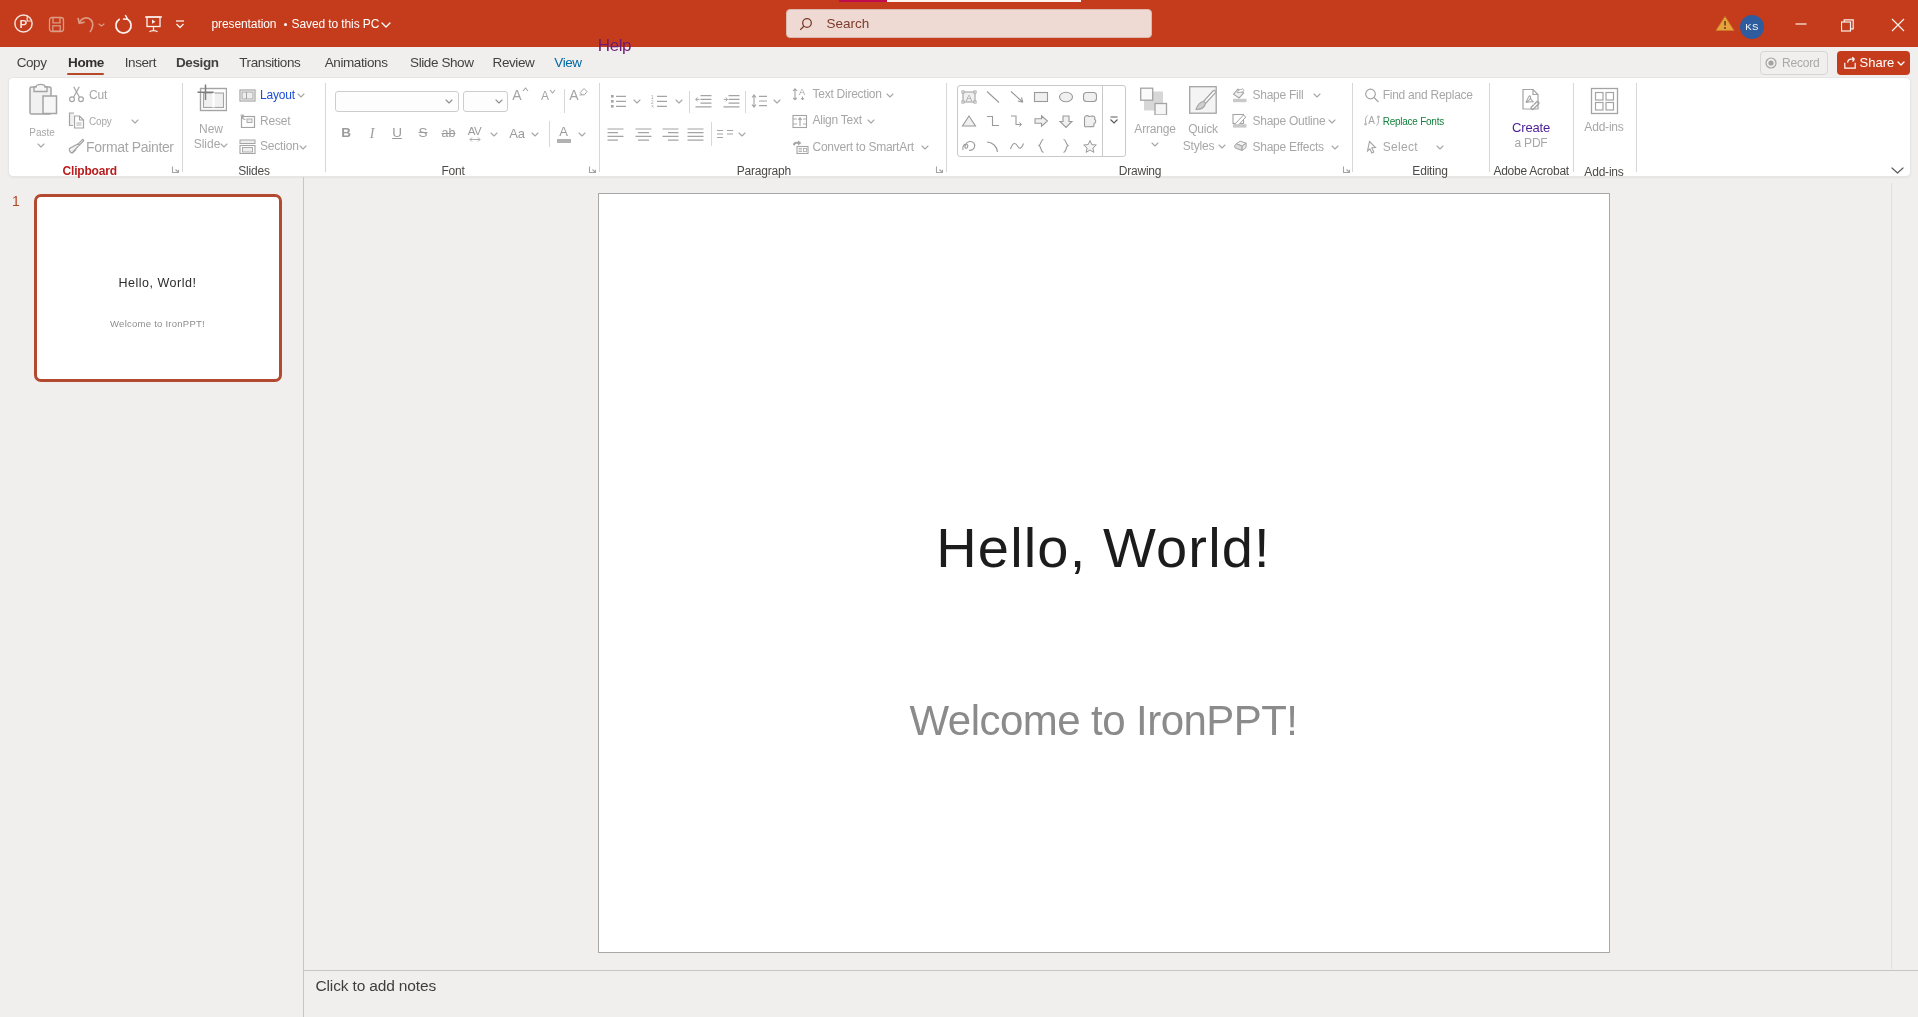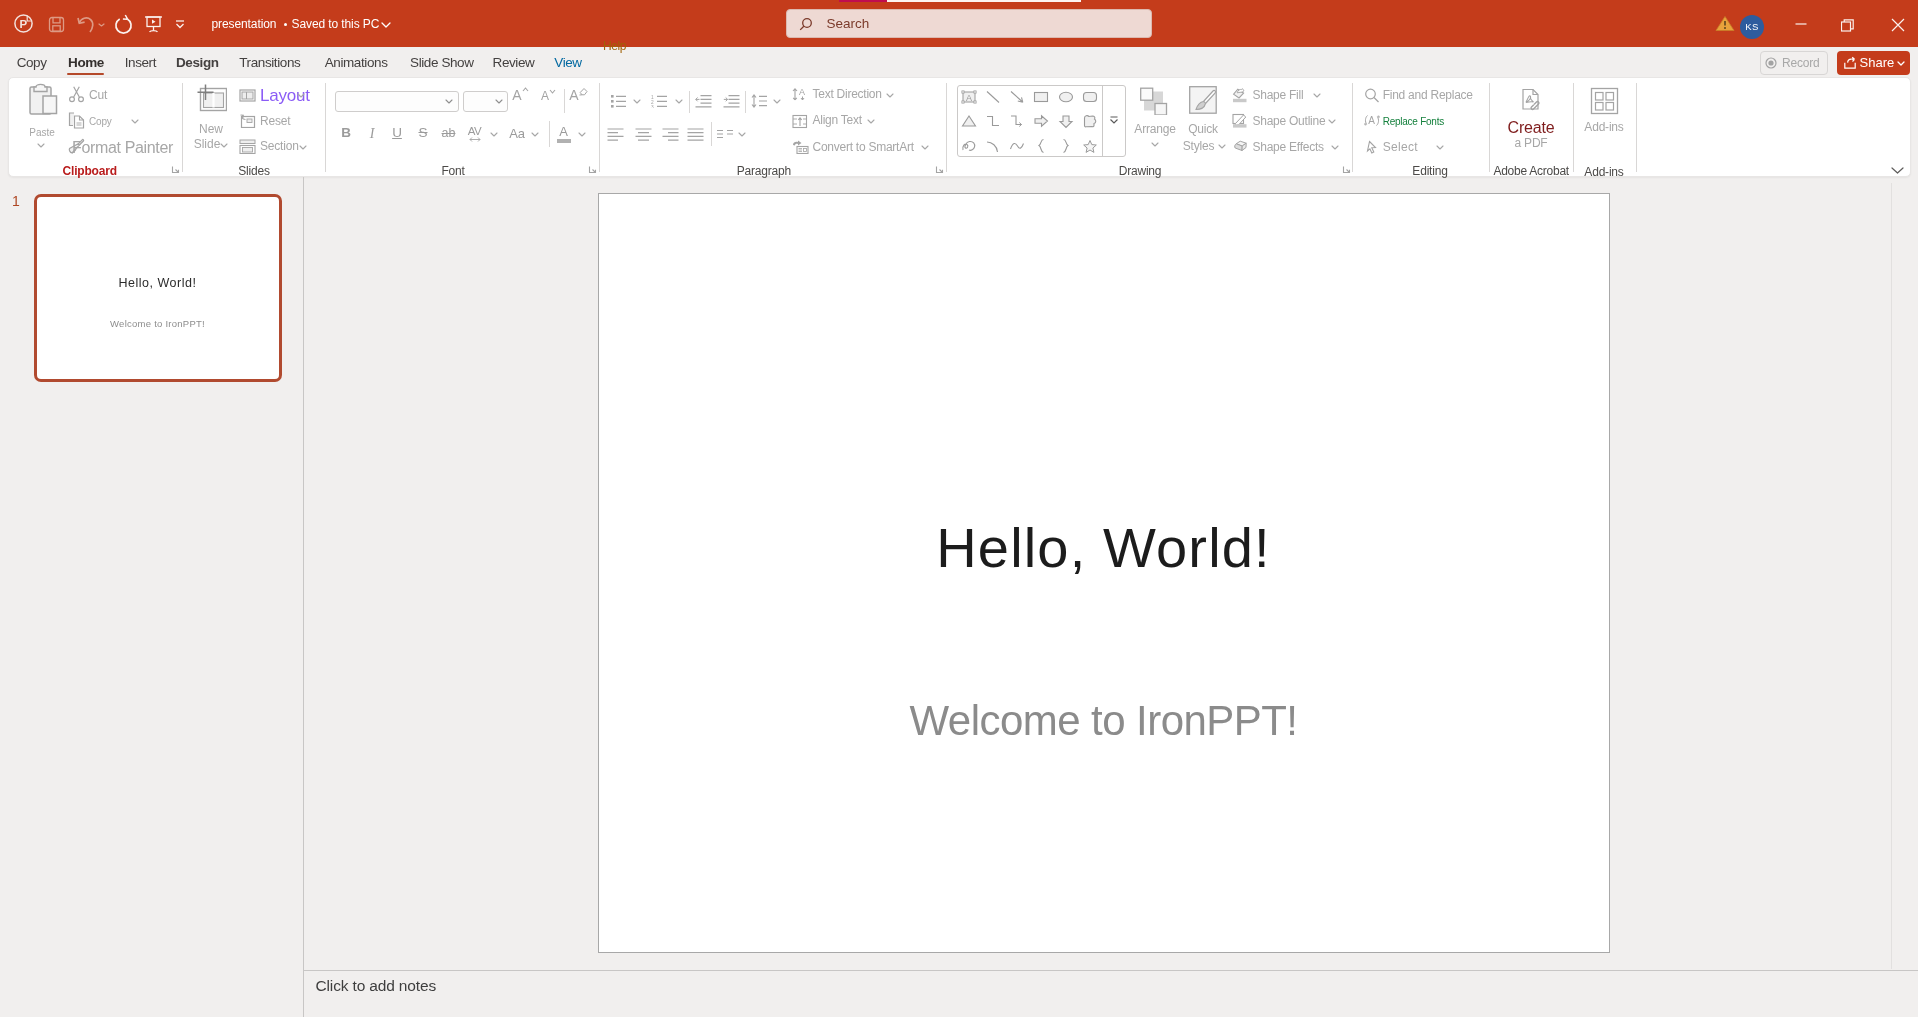--- a/index.html
+++ b/index.html
@@ -69,21 +69,21 @@
   </svg>
 <div class="ab" style="left:31.6px;transform:translateX(-50%);top:54.75px;font-size:13.5px;line-height:16.5px;color:#444140;font-weight:400;letter-spacing:-0.4px;white-space:nowrap">Copy</div>
 <div class="ab" style="left:86px;transform:translateX(-50%);top:54.75px;font-size:13.5px;line-height:16.5px;color:#35302e;font-weight:700;letter-spacing:-0.4px;white-space:nowrap">Home</div>
 <div class="ab" style="left:140.4px;transform:translateX(-50%);top:54.75px;font-size:13.5px;line-height:16.5px;color:#444140;font-weight:400;letter-spacing:-0.4px;white-space:nowrap">Insert</div>
 <div class="ab" style="left:197.3px;transform:translateX(-50%);top:54.75px;font-size:13.5px;line-height:16.5px;color:#444140;font-weight:700;letter-spacing:-0.4px;white-space:nowrap">Design</div>
 <div class="ab" style="left:269.8px;transform:translateX(-50%);top:54.75px;font-size:13.5px;line-height:16.5px;color:#444140;font-weight:400;letter-spacing:-0.4px;white-space:nowrap">Transitions</div>
 <div class="ab" style="left:356.1px;transform:translateX(-50%);top:54.75px;font-size:13.5px;line-height:16.5px;color:#444140;font-weight:400;letter-spacing:-0.4px;white-space:nowrap">Animations</div>
 <div class="ab" style="left:441.8px;transform:translateX(-50%);top:54.75px;font-size:13.5px;line-height:16.5px;color:#444140;font-weight:400;letter-spacing:-0.4px;white-space:nowrap">Slide Show</div>
 <div class="ab" style="left:513.5px;transform:translateX(-50%);top:54.75px;font-size:13.5px;line-height:16.5px;color:#444140;font-weight:400;letter-spacing:-0.4px;white-space:nowrap">Review</div>
 <div class="ab" style="left:568px;transform:translateX(-50%);top:54.75px;font-size:13.5px;line-height:16.5px;color:#0369a1;font-weight:400;letter-spacing:-0.4px;white-space:nowrap">View</div>
-<div class="ab" style="left:614.5px;transform:translateX(-50%);top:38px;font-size:12px;line-height:16.5px;color:#a16207;font-weight:400;letter-spacing:-0.4px;white-space:nowrap">Help</div>
+<div class="ab" style="left:614.5px;transform:translateX(-50%);top:38px;font-size:17px;line-height:16.5px;color:#701a75;font-weight:400;letter-spacing:-0.4px;white-space:nowrap">Help</div>
 <div class="ab" style="left:67.3px;top:72.6px;width:37px;height:2.4px;background:#b5492a;border-radius:1px"></div>
 <div class="ab" style="left:1760px;top:51px;width:68px;height:24px;border:1px solid #d8d6d5;border-radius:4px;box-sizing:border-box"></div>
 <svg style="position:absolute;left:1764.5px;top:57px" width="12" height="12" viewBox="0 0 12 12" fill="none">
     <circle cx="6" cy="6" r="5" stroke="#a3a3a3" stroke-width="1.2"></circle>
     <circle cx="6" cy="6" r="2.6" fill="#a3a3a3"></circle>
   </svg>
 <div class="ab" style="left:1782px;top:55.7px;font-size:12px;line-height:15px;color:#a8a8a8;font-weight:400;letter-spacing:-0.2px;white-space:nowrap">Record</div>
 <div class="ab" style="left:1836.5px;top:50.5px;width:73px;height:24.5px;background:#c43c1b;border-radius:4px"></div>
 <svg style="position:absolute;left:1842.5px;top:56px" width="14" height="13" viewBox="0 0 14 13" fill="none">
     <path d="M1.8 6.8 V12.2 H12.2 V6.8" stroke="#fff" stroke-width="1.2"></path>
@@ -118,21 +118,21 @@
   </svg>
 <div class="ab" style="left:89px;top:113.5px;font-size:10px;line-height:15px;color:#a7a7a7;font-weight:400;letter-spacing:-0.2px;white-space:nowrap">Copy</div>
 <svg class="ab" style="left:130.5px;top:119.0px" width="8" height="5" viewBox="0 0 8 5">
     <path d="M1 1 L4.0 4 L7 1" stroke="#a7a7a7" stroke-width="1.1" fill="none" stroke-linecap="round" stroke-linejoin="round"></path>
   </svg>
 <svg style="position:absolute;left:68px;top:138px" width="17" height="16" viewBox="0 0 17 16" fill="none">
     <path d="M10.2 5.8 L14.2 1.8 C15 1 16.2 2.2 15.4 3 L11.4 7" stroke="#a4a4a4" stroke-width="1.2" fill="none"></path>
     <path d="M10.2 5.8 L1.5 10.5 C0.8 12 2 14.5 4 15 L11.4 7 Z" stroke="#a4a4a4" stroke-width="1.2" fill="#f2f2f2"></path>
     <path d="M4 15 C5.5 14.6 7.5 13.2 8 11.5" stroke="#a4a4a4" stroke-width="1"></path>
   </svg>
-<div class="ab" style="left:72px;top:139.5px;font-size:16px;line-height:15px;color:#a7a7a7;font-weight:400;letter-spacing:-0.35px;white-space:nowrap">Format Painter</div>
+<div class="ab" style="left:86px;top:139.5px;font-size:14px;line-height:15px;color:#a7a7a7;font-weight:400;letter-spacing:-0.35px;white-space:nowrap">Format Painter</div>
 <div class="ab" style="left:89.7px;transform:translateX(-50%);top:163.5px;font-size:12px;line-height:15px;color:#b91c1c;font-weight:700;letter-spacing:-0.2px;white-space:nowrap">Clipboard</div>
 <svg style="position:absolute;left:170.5px;top:164.5px" width="9" height="9" viewBox="0 0 9 9" fill="none">
     <path d="M1.5 1.5 L1.5 7.5 L7.5 7.5 M4.5 4.5 L7.5 7.5 M7.5 4.8 L7.5 7.5 L4.8 7.5" stroke="#a4a4a4" stroke-width="1.1"></path>
   </svg>
 <div class="ab" style="left:182px;top:83px;width:1px;height:89px;background:#d9d7d6"></div>
 <svg style="position:absolute;left:195px;top:84px" width="32" height="30" viewBox="0 0 32 30" fill="none">
     <rect x="5.5" y="4.5" width="26" height="22" stroke="#a4a4a4" stroke-width="1.4" fill="#fff"></rect>
     <rect x="8.5" y="9" width="20" height="14.5" fill="#f0f0f0" stroke="#a4a4a4" stroke-width="1.1"></rect>
     <path d="M18.5 9 V23.5" stroke="#fff" stroke-width="2.2"></path>
     <path d="M8.5 9 H28.5" stroke="#fff" stroke-width="0"></path>
@@ -141,21 +141,21 @@
 <div class="ab" style="left:211px;transform:translateX(-50%);top:122.0px;font-size:12px;line-height:15px;color:#a7a7a7;font-weight:400;letter-spacing:0px;white-space:nowrap">New</div>
 <div class="ab" style="left:207px;transform:translateX(-50%);top:137.0px;font-size:12px;line-height:15px;color:#a7a7a7;font-weight:400;letter-spacing:0px;white-space:nowrap">Slide</div>
 <svg class="ab" style="left:220.0px;top:142.5px" width="8" height="5" viewBox="0 0 8 5">
     <path d="M1 1 L4.0 4 L7 1" stroke="#a7a7a7" stroke-width="1.1" fill="none" stroke-linecap="round" stroke-linejoin="round"></path>
   </svg>
 <svg style="position:absolute;left:239px;top:89px" width="17" height="13" viewBox="0 0 17 13" fill="none">
     <rect x="1" y="1" width="15" height="11" stroke="#a4a4a4" stroke-width="1.2" fill="#fff"></rect>
     <rect x="3" y="3" width="11" height="7" stroke="#a4a4a4" stroke-width="1" fill="#ededed"></rect>
     <path d="M7.5 3 V10" stroke="#a4a4a4" stroke-width="1"></path>
   </svg>
-<div class="ab" style="left:260px;top:87.5px;font-size:17px;line-height:15px;color:#8b5cf6;font-weight:400;letter-spacing:-0.2px;white-space:nowrap">Layout</div>
+<div class="ab" style="left:260px;top:87.5px;font-size:12px;line-height:15px;color:#1d4ed8;font-weight:400;letter-spacing:-0.2px;white-space:nowrap">Layout</div>
 <svg class="ab" style="left:296.5px;top:93.0px" width="8" height="5" viewBox="0 0 8 5">
     <path d="M1 1 L4.0 4 L7 1" stroke="#a7a7a7" stroke-width="1.1" fill="none" stroke-linecap="round" stroke-linejoin="round"></path>
   </svg>
 <svg style="position:absolute;left:239px;top:114px" width="17" height="14" viewBox="0 0 17 14" fill="none">
     <rect x="2.5" y="2.5" width="13" height="11" stroke="#a4a4a4" stroke-width="1.2" fill="#fff"></rect>
     <rect x="8" y="5" width="5" height="3.5" stroke="#a4a4a4" stroke-width="0.9" fill="#eee"></rect>
     <path d="M6.5 5.5 C3 5.5 2 3 4 1.5 M1.5 1 L4.3 1.2 L4 3.8" stroke="#a4a4a4" stroke-width="1.1" fill="none"></path>
   </svg>
 <div class="ab" style="left:260px;top:113.5px;font-size:12px;line-height:15px;color:#a7a7a7;font-weight:400;letter-spacing:-0.2px;white-space:nowrap">Reset</div>
 <svg style="position:absolute;left:239px;top:139px" width="17" height="15" viewBox="0 0 17 15" fill="none">
@@ -440,21 +440,21 @@
     <path d="M1 1 L4.0 4 L7 1" stroke="#a7a7a7" stroke-width="1.1" fill="none" stroke-linecap="round" stroke-linejoin="round"></path>
   </svg>
 <div class="ab" style="left:1430px;transform:translateX(-50%);top:163.5px;font-size:12px;line-height:15px;color:#4c4a48;font-weight:400;letter-spacing:-0.2px;white-space:nowrap">Editing</div>
 <div class="ab" style="left:1489px;top:83px;width:1px;height:89px;background:#d9d7d6"></div>
 <svg style="position:absolute;left:1518px;top:88px" width="27" height="27" viewBox="0 0 27 27" fill="none">
     <path d="M5 1.5 H15 L20 6.5 V21 H5 Z" stroke="#a4a4a4" stroke-width="1.2" fill="#fff"></path>
     <path d="M15 1.5 V6.5 H20" stroke="#a4a4a4" stroke-width="1.2"></path>
     <path d="M8 14.5 C10 10 11.5 6 12.5 8.5 C13.5 11 9.5 13.5 8 14.5 C11 13.8 14 13.5 15.5 14 C13 12 12 10.5 12.5 8.5" stroke="#a4a4a4" stroke-width="1.1"></path>
     <path d="M16 16.5 L18.5 14 C19.8 12.8 21.8 14.8 20.5 16 L17.5 19 M15.8 16.8 L13.5 19 C12.2 20.3 14.2 22.3 15.5 21 L18 18.5" stroke="#a4a4a4" stroke-width="1.4"></path>
   </svg>
-<div class="ab" style="left:1531px;transform:translateX(-50%);top:120.0px;font-size:16px;line-height:15px;color:#7f1d1d;font-weight:400;letter-spacing:-0.2px;white-space:nowrap">Create</div>
+<div class="ab" style="left:1531px;transform:translateX(-50%);top:120.0px;font-size:13px;line-height:15px;color:#4c1d95;font-weight:400;letter-spacing:-0.2px;white-space:nowrap">Create</div>
 <div class="ab" style="left:1531px;transform:translateX(-50%);top:136.0px;font-size:12px;line-height:15px;color:#a7a7a7;font-weight:400;letter-spacing:-0.2px;white-space:nowrap">a PDF</div>
 <div class="ab" style="left:1531.2px;transform:translateX(-50%);top:163.5px;font-size:12px;line-height:15px;color:#4c4a48;font-weight:400;letter-spacing:-0.25px;white-space:nowrap">Adobe Acrobat</div>
 <div class="ab" style="left:1573px;top:83px;width:1px;height:89px;background:#d9d7d6"></div>
 <svg style="position:absolute;left:1590px;top:87px" width="29" height="28" viewBox="0 0 29 28" fill="none">
     <rect x="1.5" y="1.5" width="26" height="25" stroke="#a4a4a4" stroke-width="1.3"></rect>
     <rect x="5.5" y="5.5" width="7.5" height="7.5" stroke="#a4a4a4" stroke-width="1.2"></rect>
     <rect x="16" y="5.5" width="7.5" height="7.5" stroke="#a4a4a4" stroke-width="1.2"></rect>
     <rect x="5.5" y="15.5" width="7.5" height="7.5" stroke="#a4a4a4" stroke-width="1.2"></rect>
     <rect x="16" y="15.5" width="7.5" height="7.5" stroke="#a4a4a4" stroke-width="1.2"></rect>
   </svg>

